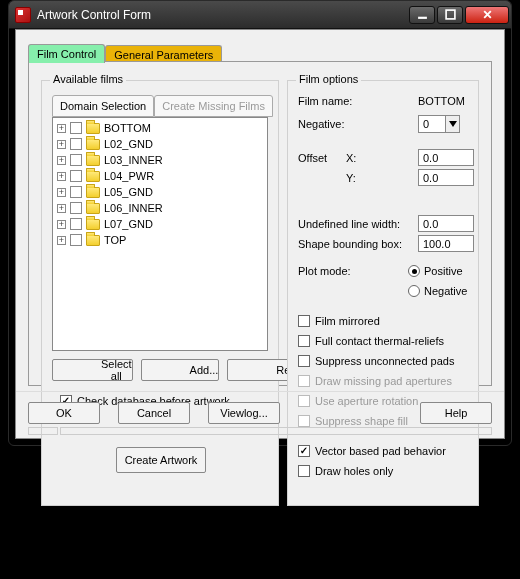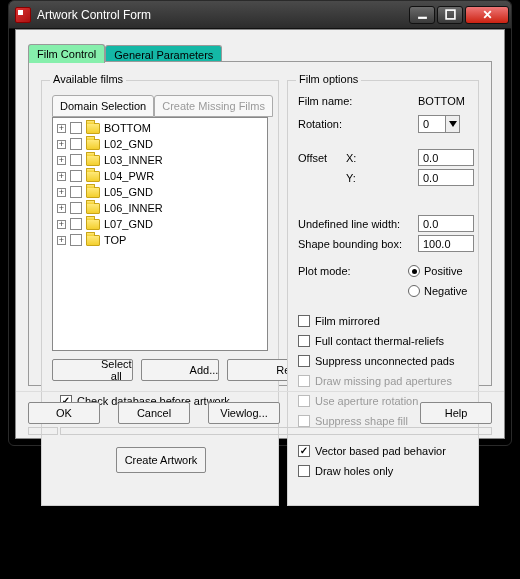--- a/index.html
+++ b/index.html
@@ -82,21 +82,21 @@
     position: absolute;
     left: 12px; top: 12px;
     height: 20px;
     display: flex;
     align-items: flex-end;
   }
   .tab {
     border: 1px solid #999;
     border-bottom: none;
     padding: 3px 8px;
-    background: #14b8a6;
+    background: #eab308;
     border-top-left-radius: 3px;
     border-top-right-radius: 3px;
     margin-right: 0px;
     position: relative;
     top: 1px;
   }
   .tab.active {
     background: #86efac;
     z-index: 10;
   }
@@ -404,21 +404,21 @@
       </div>
 
       <div class="fieldset fs-opts">
         <div class="legend">Film options</div>
 
         <div class="row" style="left:10px; top:14px;align-items:center;">
           <span class="opts-label">Film name:</span>
           <span>BOTTOM</span>
         </div>
         <div class="row" style="left:10px; top:34px;">
-          <span class="opts-label">Rotation:</span>
+          <span class="opts-label">Negative:</span>
           <div class="select">
             <span>0</span>
             <span class="arrow">
               <svg width="8" height="6" viewBox="0 0 8 6">
                   <path d="M0 0 L8 0 L4 6 Z" fill="#000"></path>
                 </svg>
             </span>
           </div>
         </div>
 

